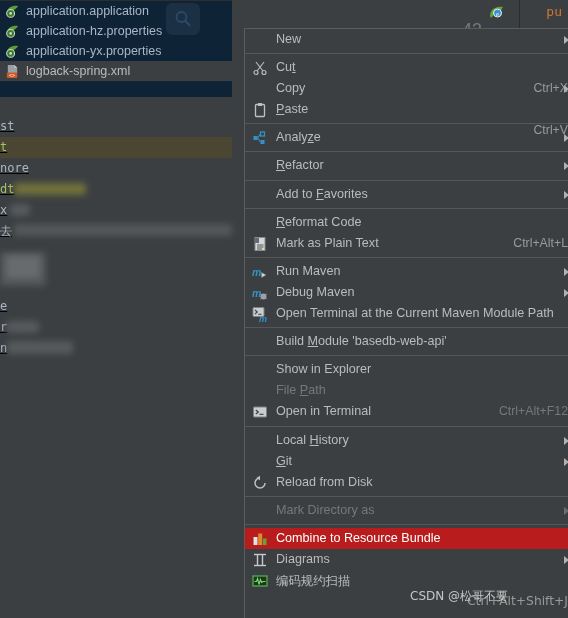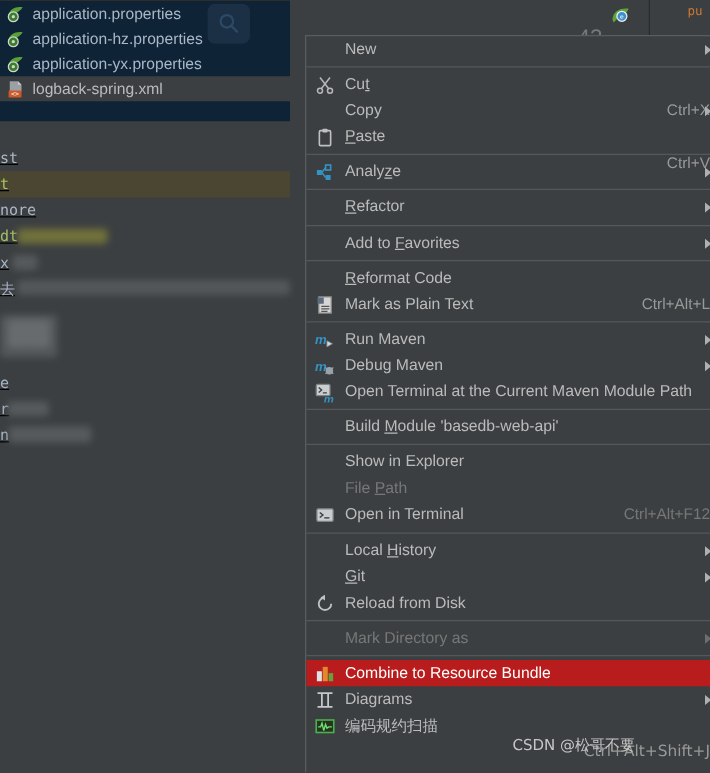--- a/index.html
+++ b/index.html
@@ -54,21 +54,21 @@
     position: absolute; right: 86px; top: 20px;
     font-size: 18px; color: #787878;
   }
   .top-leaf { position: absolute; right: 64px; top: 5px; width: 16px; height: 16px; }
   .top-div {
     position: absolute; right: 48px; top: 0; width: 1px; height: 28px;
     background: #2b2b2b;
   }
   .top-pu {
     position: absolute; right: 6px; top: 4px;
-    font-size: 10px; color: #cc7832;
+    font-size: 13px; color: #cc7832;
     font-family: "DejaVu Sans Mono", monospace;
   }
   .tree-topbar {
     position: absolute; left: 0; top: 0; width: 232px; height: 1px;
     background: #2d2d2d;
   }
 
   
   .search-btn {
     position: absolute; left: 166px; top: 3px; width: 34px; height: 32px;
@@ -130,21 +130,21 @@
     <div style="padding-top:1px"></div>
 
     <div class="tree-row sel">
       <span class="tree-ico">
         <svg width="15" height="15" viewBox="0 0 16 16">
           <path d="M2 10 C2 3,9 1,14 2 C11 7,7 6,3 12 Z" fill="#5a9e3a"></path>
           <circle cx="6" cy="10" r="4.2" fill="#3a7d2a" stroke="#cfd8d0" stroke-width="1.1"></circle>
           <circle cx="6" cy="10" r="1.4" fill="#cfd8d0"></circle>
         </svg>
       </span>
-      <span>application.properties</span>
+      <span>application.application</span>
     </div>
 
     <div class="tree-row sel">
       <span class="tree-ico">
         <svg width="15" height="15" viewBox="0 0 16 16">
           <path d="M2 10 C2 3,9 1,14 2 C11 7,7 6,3 12 Z" fill="#5a9e3a"></path>
           <circle cx="6" cy="10" r="4.2" fill="#3a7d2a" stroke="#cfd8d0" stroke-width="1.1"></circle>
           <circle cx="6" cy="10" r="1.4" fill="#cfd8d0"></circle>
         </svg>
       </span>

